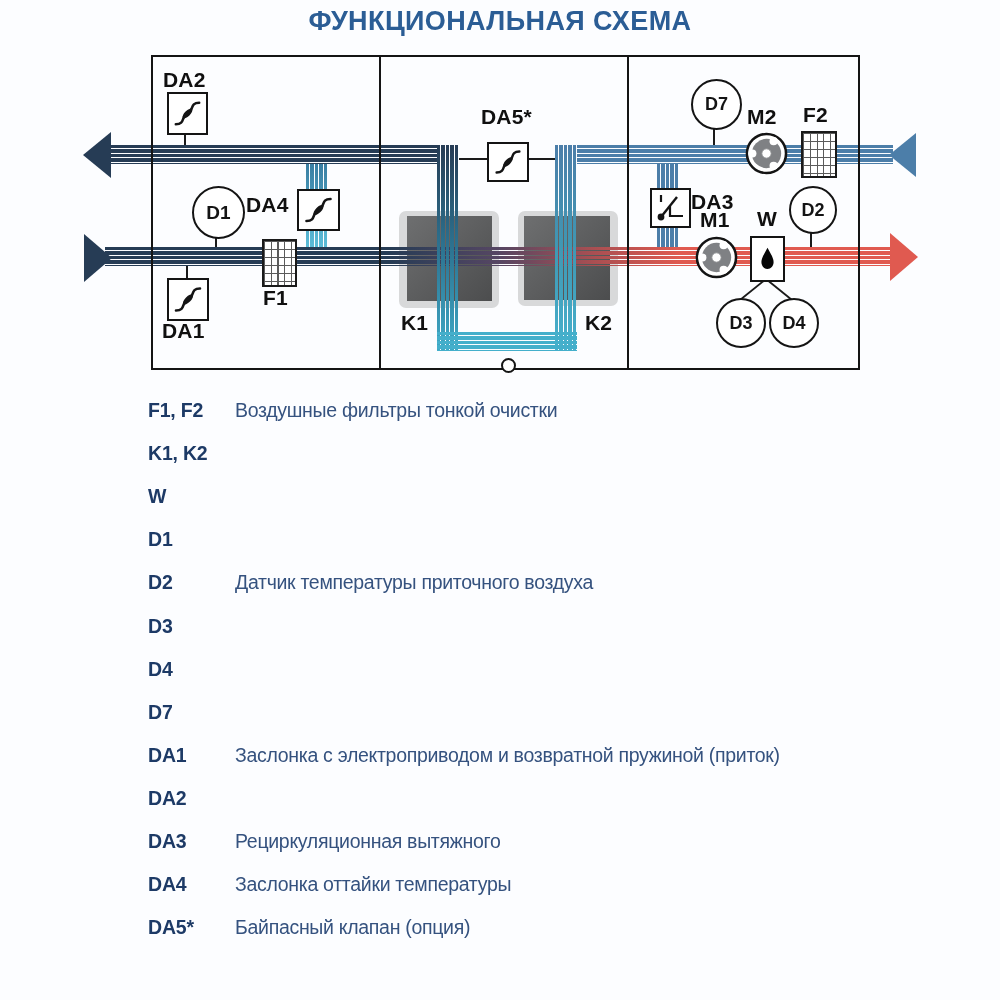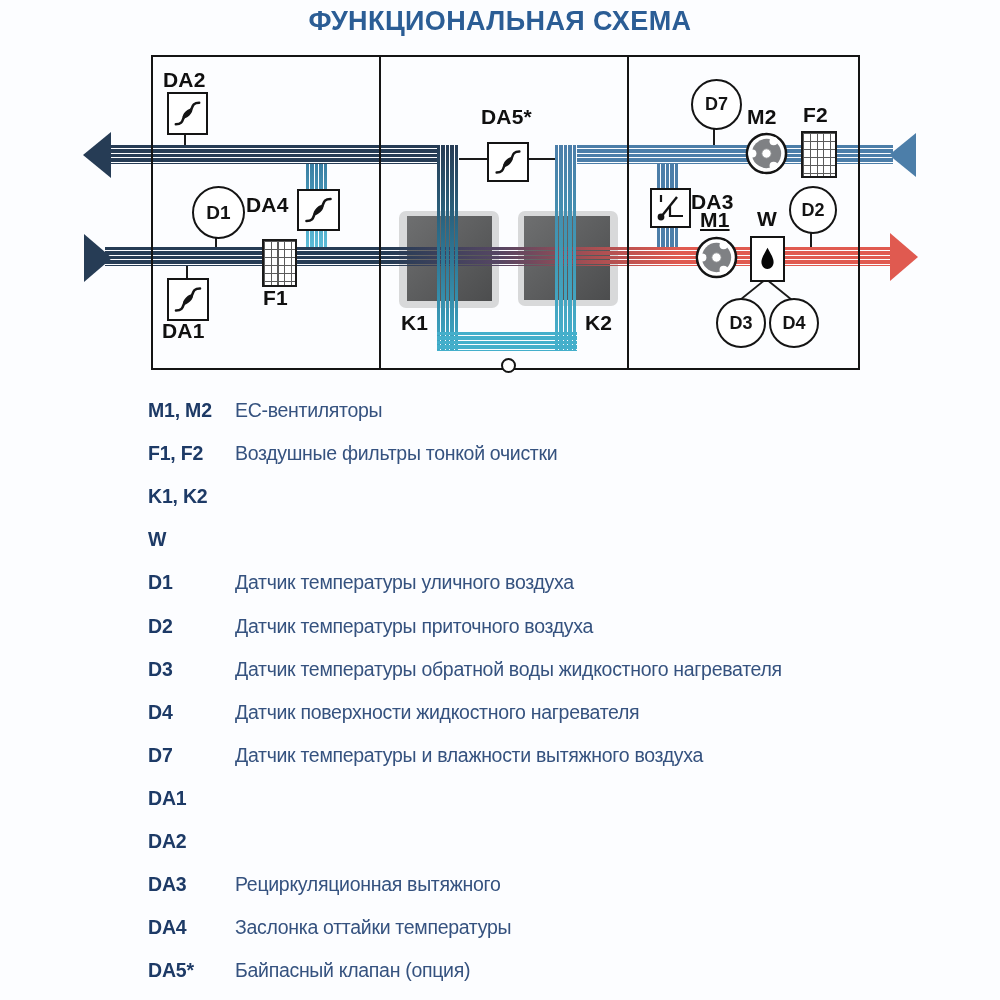--- a/index.html
+++ b/index.html
@@ -165,61 +165,54 @@
     <div class="lbl" style="left:163px;top:68px;">DA2</div>
     <div class="lbl" style="left:246px;top:193px;">DA4</div>
     <div class="lbl" style="left:263px;top:286px;">F1</div>
     <div class="lbl" style="left:162px;top:319px;">DA1</div>
     <div class="lbl" style="left:401px;top:311px;">K1</div>
     <div class="lbl" style="left:585px;top:311px;">K2</div>
     <div class="lbl" style="left:481px;top:105px;">DA5*</div>
     <div class="lbl" style="left:747px;top:105px;">M2</div>
     <div class="lbl" style="left:803px;top:103px;">F2</div>
     <div class="lbl" style="left:691px;top:190px;">DA3</div>
-    <div class="lbl" style="left:700px;top:208px;text-decoration:underline;">M1</div>
+    <div class="lbl" style="left:700px;top:208px;">M1</div>
     <div class="lbl" style="left:757px;top:207px;">W</div>
   </div>
 
   <div class="legend">
     <div class="lrow">
-      <span class="lkey">M1, M2</span>
-      <span class="ltext">ЕС-вентиляторы</span>
-    </div>
-    <div class="lrow">
       <span class="lkey">F1, F2</span>
       <span class="ltext">Воздушные фильтры тонкой очистки</span>
     </div>
     <div class="lrow">
       <span class="lkey">K1, K2</span>
     </div>
     <div class="lrow">
       <span class="lkey">W</span>
     </div>
     <div class="lrow">
       <span class="lkey">D1</span>
-      <span class="ltext">Датчик температуры уличного воздуха</span>
     </div>
     <div class="lrow">
       <span class="lkey">D2</span>
       <span class="ltext">Датчик температуры приточного воздуха</span>
     </div>
     <div class="lrow">
       <span class="lkey">D3</span>
-      <span class="ltext">Датчик температуры обратной воды жидкостного нагревателя</span>
     </div>
     <div class="lrow">
       <span class="lkey">D4</span>
-      <span class="ltext">Датчик поверхности жидкостного нагревателя</span>
     </div>
     <div class="lrow">
       <span class="lkey">D7</span>
-      <span class="ltext">Датчик температуры и влажности вытяжного воздуха</span>
     </div>
     <div class="lrow">
       <span class="lkey">DA1</span>
+      <span class="ltext">Заслонка с электроприводом и возвратной пружиной (приток)</span>
     </div>
     <div class="lrow">
       <span class="lkey">DA2</span>
     </div>
     <div class="lrow">
       <span class="lkey">DA3</span>
       <span class="ltext">Рециркуляционная вытяжного</span>
     </div>
     <div class="lrow">
       <span class="lkey">DA4</span>

